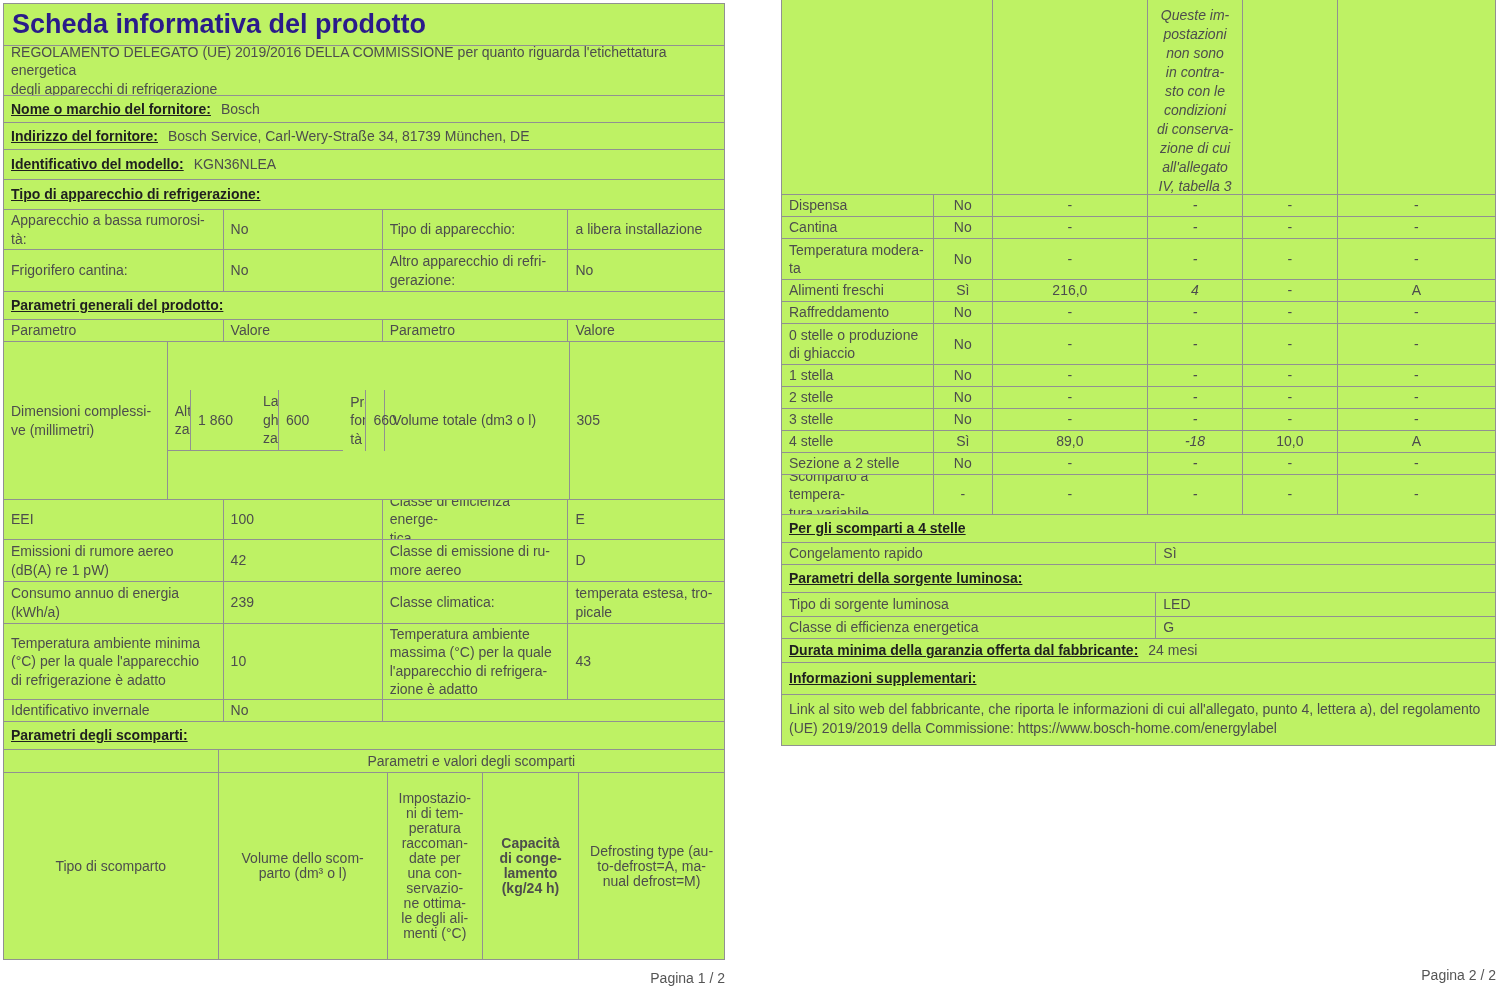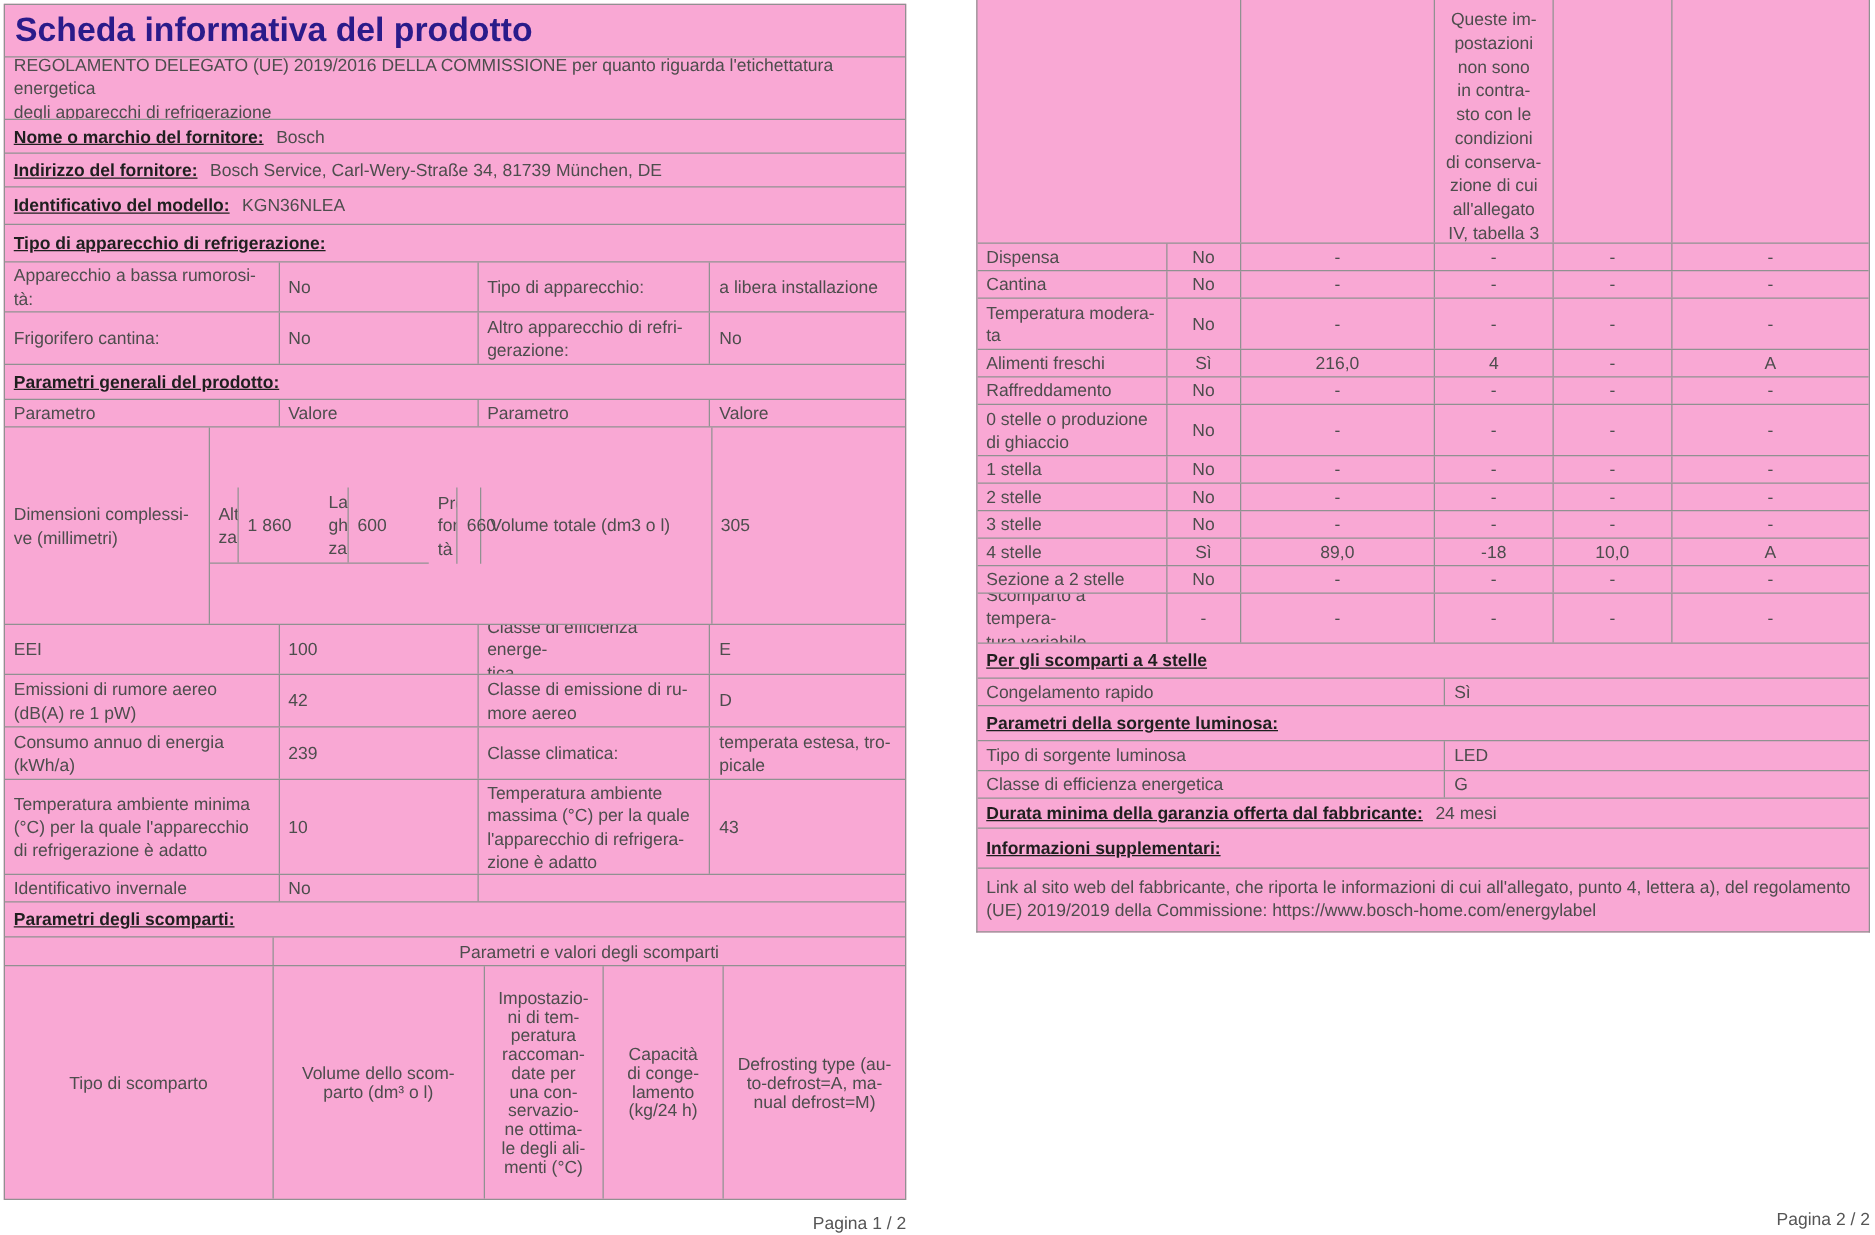--- a/index.html
+++ b/index.html
@@ -1,18 +1,18 @@
 <!DOCTYPE html>
 <html><head>
 <meta charset="utf-8">
 <style>
   * { box-sizing: border-box; margin: 0; padding: 0; }
   html,body { width:1500px; height:988px; background:#ffffff; overflow:hidden;
               font-family:"Liberation Sans", sans-serif; color:#4d4d4d; }
-  .page { position:absolute; background:#f9a8d4; }
+  .page { position:absolute; background:#bef264; }
   .p1 { left:3px; top:3px; width:722px; height:957px; border:1px solid #919191; overflow:hidden; }
   .p2 { left:781px; top:0; width:715px; height:746px; border-left:1px solid #919191;
         border-right:1px solid #919191; border-bottom:1px solid #919191; overflow:hidden; }
   .r { display:flex; align-items:center; border-bottom:1px solid #919191; width:100%; }
   .r:last-child { border-bottom:none; }
   .p1 .r:last-child { border-bottom:none; }
   .c { height:100%; padding:2px 7px; border-right:1px solid #919191; white-space:pre-line;
        display:flex; align-items:center; font-size:14px; line-height:18.5px; overflow:hidden; }
   .c:last-child { border-right:none; }
   .ctr { justify-content:center; text-align:center; }
@@ -24,24 +24,24 @@
   .subtitle { width:100%; border-right:none; }
   
   .w1 { width:30.5%; } .w2 { width:22.1%; } .w3 { width:25.8%; } .w4 { width:21.6%; }
   
   .dA { width:22.9%; } .dB { width:30.2%; padding:0; border-right:1px solid #919191;
         display:flex; flex-direction:row; }
   .dB .sr { display:flex; border-bottom:1px solid #919191; flex:1; }
   .dB .sr:last-child { border-bottom:none; }
   .sub { width:26.5%; } .sval { width:73.5%; }
   
-  .k1 { width:29.8%; } .k2 { width:23.5%; } .k3 { width:13.2%; } .k4 { width:13.4%; } .k5 { width:20.1%; }
+  .k1 { width:29.8%; } .k2 { width:23.5%; } .k3 { width:13.2%; } .k4 { width:13.4%;font-weight:bold; } .k5 { width:20.1%; }
   .m1 { width:29.8%; } .m2 { width:70.2%; }
   
-  .q1 { width:21.3%; } .q2 { width:8.25%; } .q3 { width:21.8%; } .q4 { width:13.3%; }
+  .q1 { width:21.3%; } .q2 { width:8.25%; } .q3 { width:21.8%; } .q4 { width:13.3%;font-style:italic; }
   .q5 { width:13.3%; } .q6 { width:22.05%; } .q12 { width:29.55%; }
   .h1 { width:52.5%; } .h2 { width:47.5%; }
   .note { line-height:19px; padding-top:6px; }
   .tallhdr .c { line-height:15px; }
   .footer { position:absolute; font-size:14px; color:#555; text-align:right; }
   .f1 { left:3px; top:970px; width:722px; }
   .f2 { left:781px; top:967px; width:715px; }
 </style>
 </head>
 <body>

